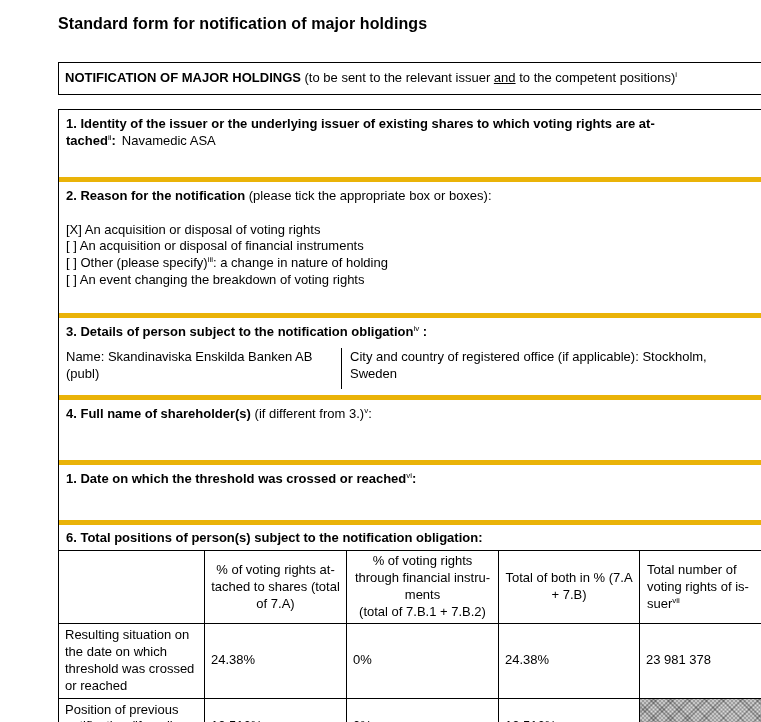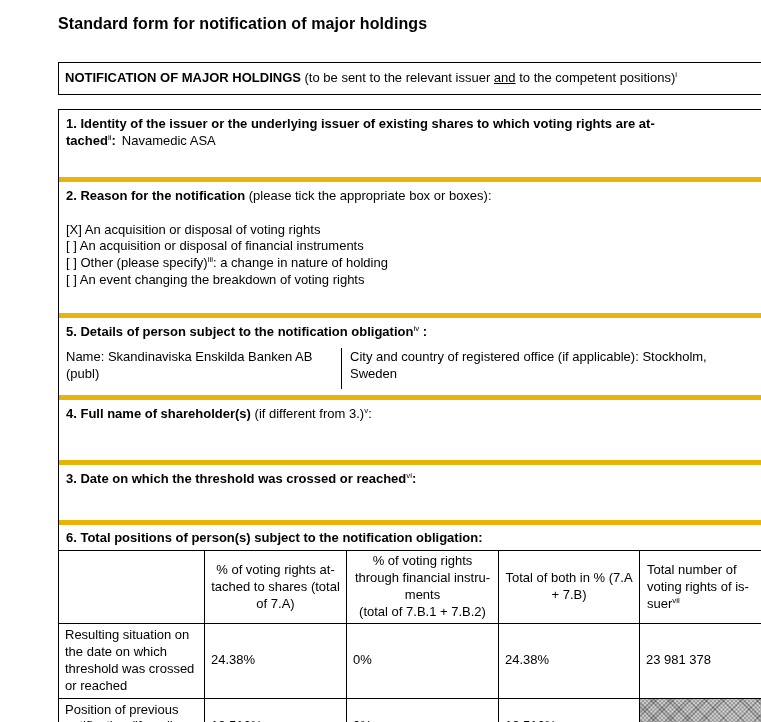--- a/index.html
+++ b/index.html
@@ -129,35 +129,35 @@
       <div class="options">
         <p class="option-line"><span>[X]</span><span> An acquisition or disposal of voting rights</span></p>
         <p class="option-line"><span>[ ]</span><span> An acquisition or disposal of financial instruments</span></p>
         <p class="option-line"><span>[ ]</span><span> Other (please specify)</span><sup class="fn">iii</sup><span>: a change in nature of holding</span></p>
         <p class="option-line"><span>[ ]</span><span> An event changing the breakdown of voting rights</span></p>
       </div>
     </div>
 
     <div class="sec sec-3">
       <div class="sec3-heading">
-        <span class="b">5. Details of person subject to the notification obligation</span><sup class="fn">iv</sup><span class="b"> :</span>
+        <span class="b">3. Details of person subject to the notification obligation</span><sup class="fn">iv</sup><span class="b"> :</span>
       </div>
       <div class="sec3-cols">
         <div class="cell-left">Name: Skandinaviska Enskilda Banken AB (publ)</div>
         <div class="cell-right">City and country of registered office (if applicable): Stockholm, Sweden</div>
       </div>
     </div>
 
     <div class="sec sec-4">
       <span class="b">4. Full name of shareholder(s)</span><span> (if different from 3.)</span><sup class="fn">v</sup><span>:</span>
     </div>
 
     <div class="sec sec-5">
       <div>
-        <span class="b">3. Date on which the threshold was crossed or reached</span><sup class="fn">vi</sup><span class="b">:</span>
+        <span class="b">1. Date on which the threshold was crossed or reached</span><sup class="fn">vi</sup><span class="b">:</span>
       </div>
     </div>
 
     <div class="sec sec-6">
       <span class="b">6. Total positions of person(s) subject to the notification obligation:</span>
     </div>
 
   </div>
 
   <table class="positions">

